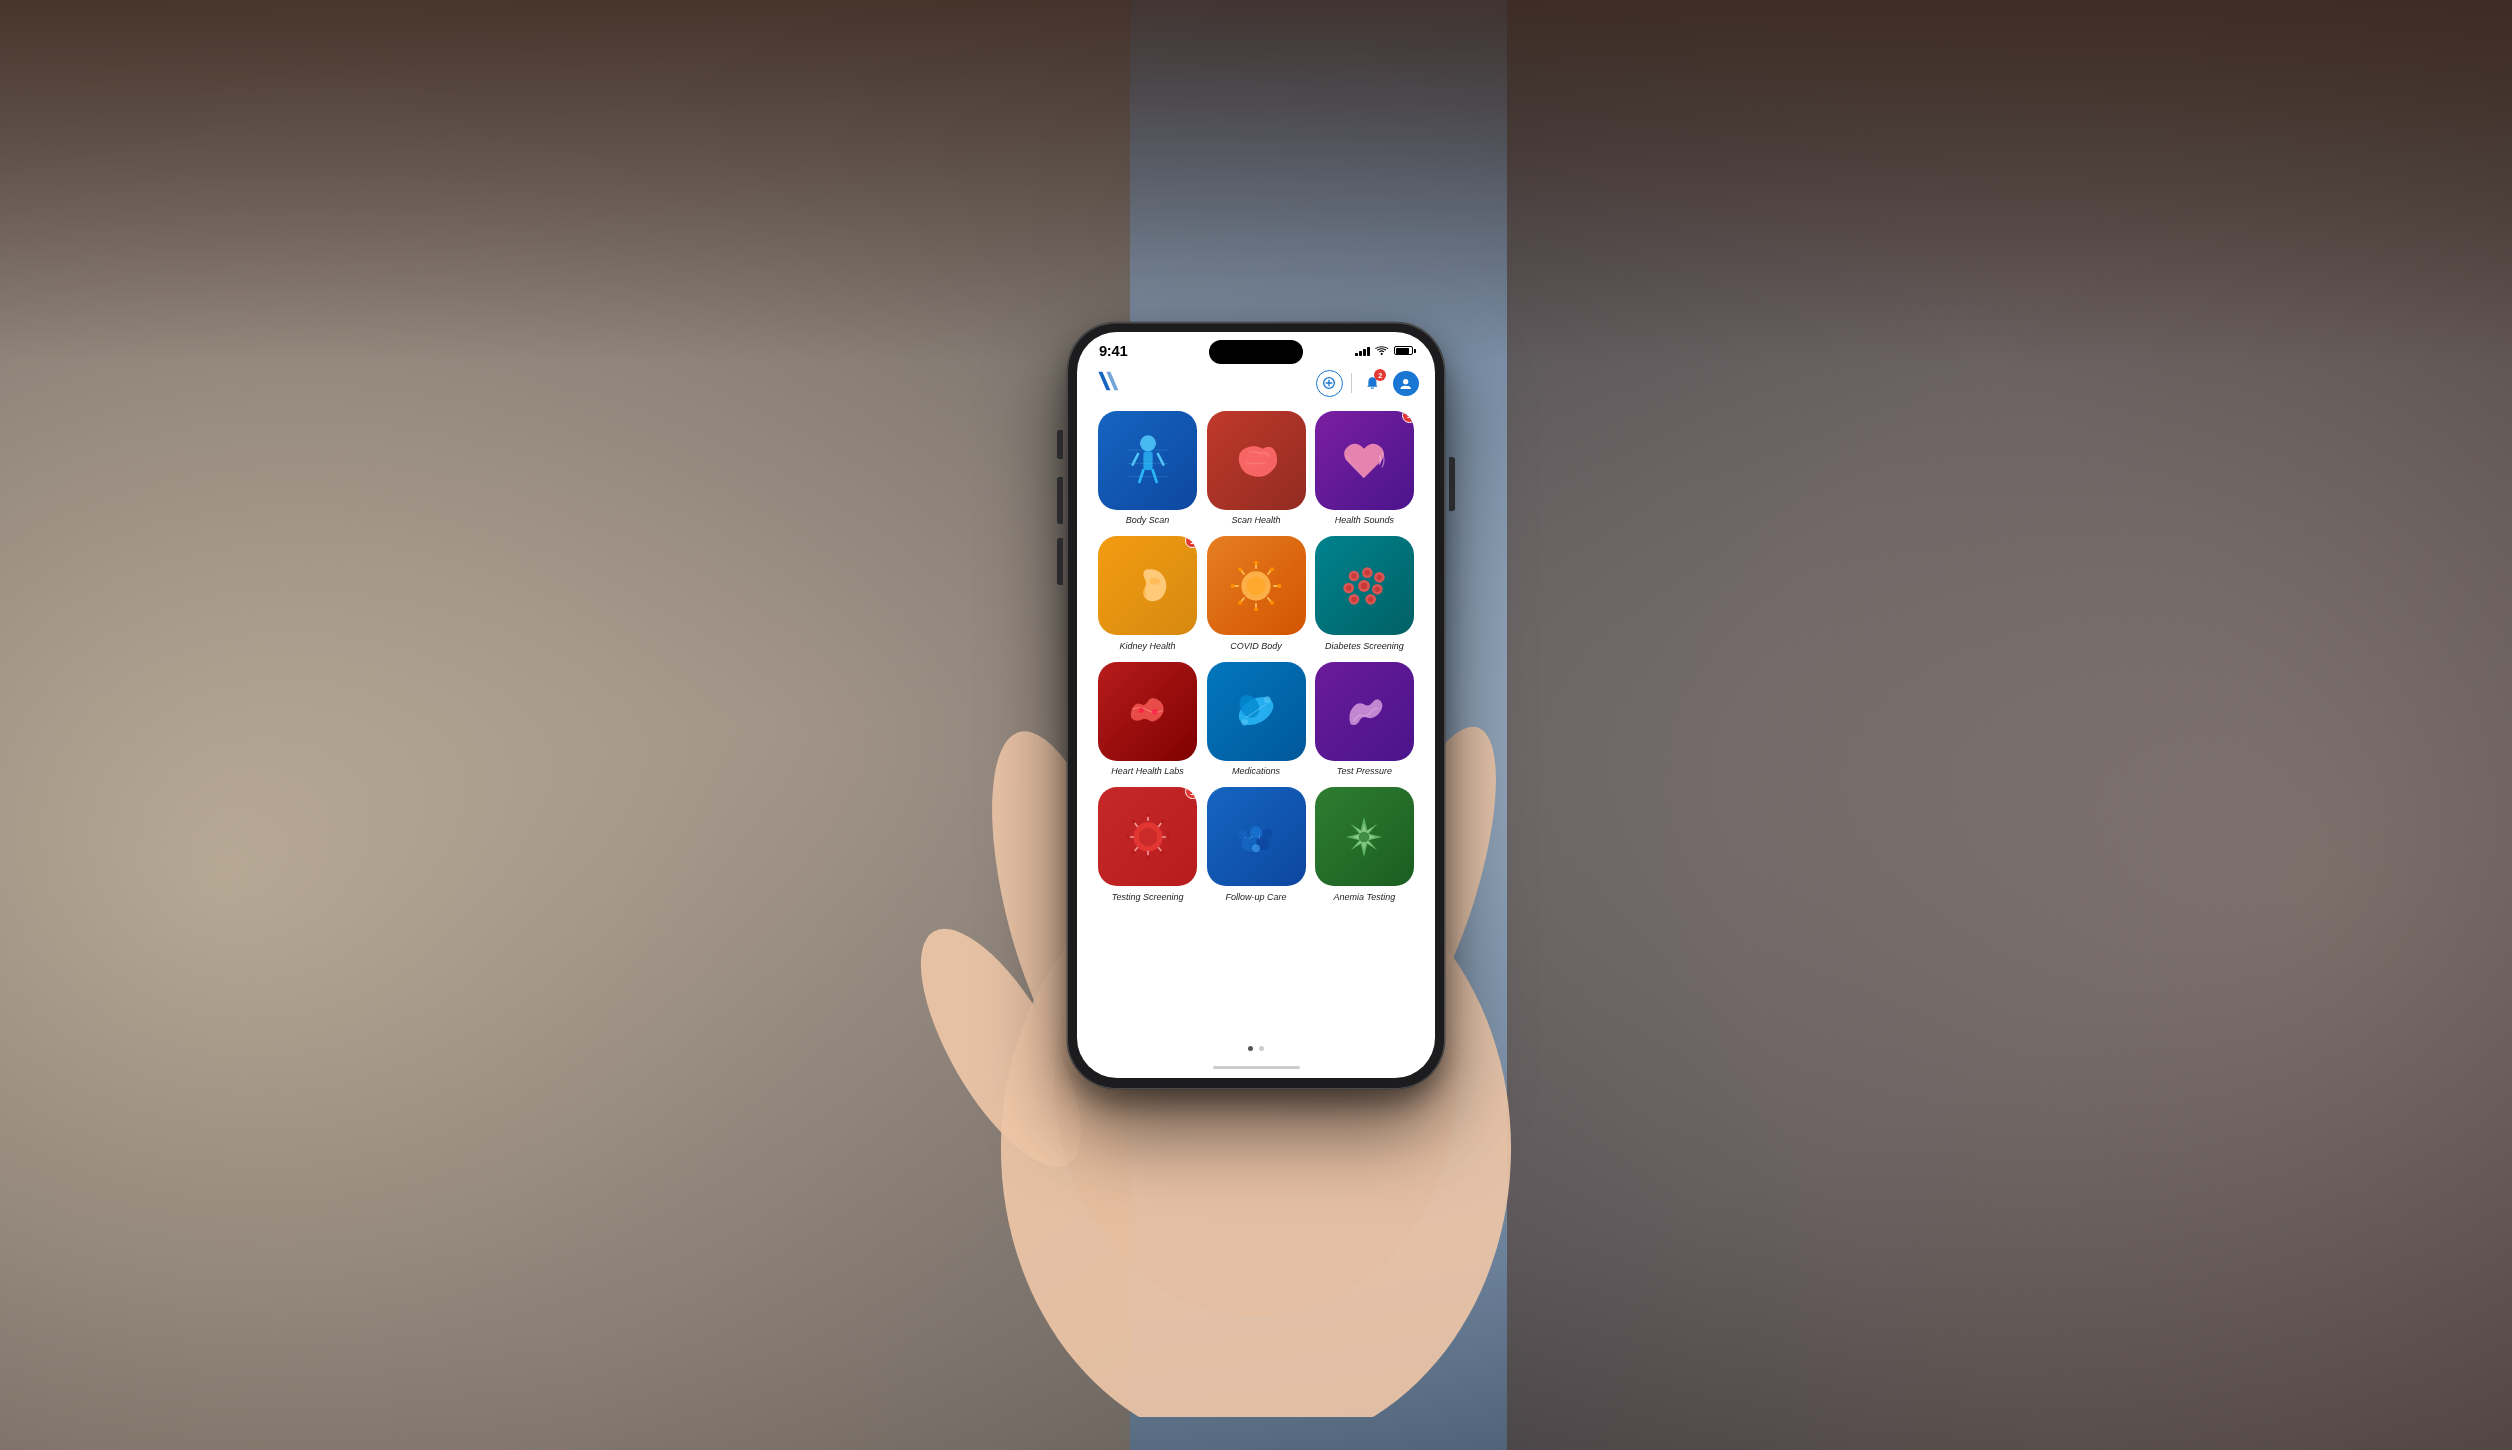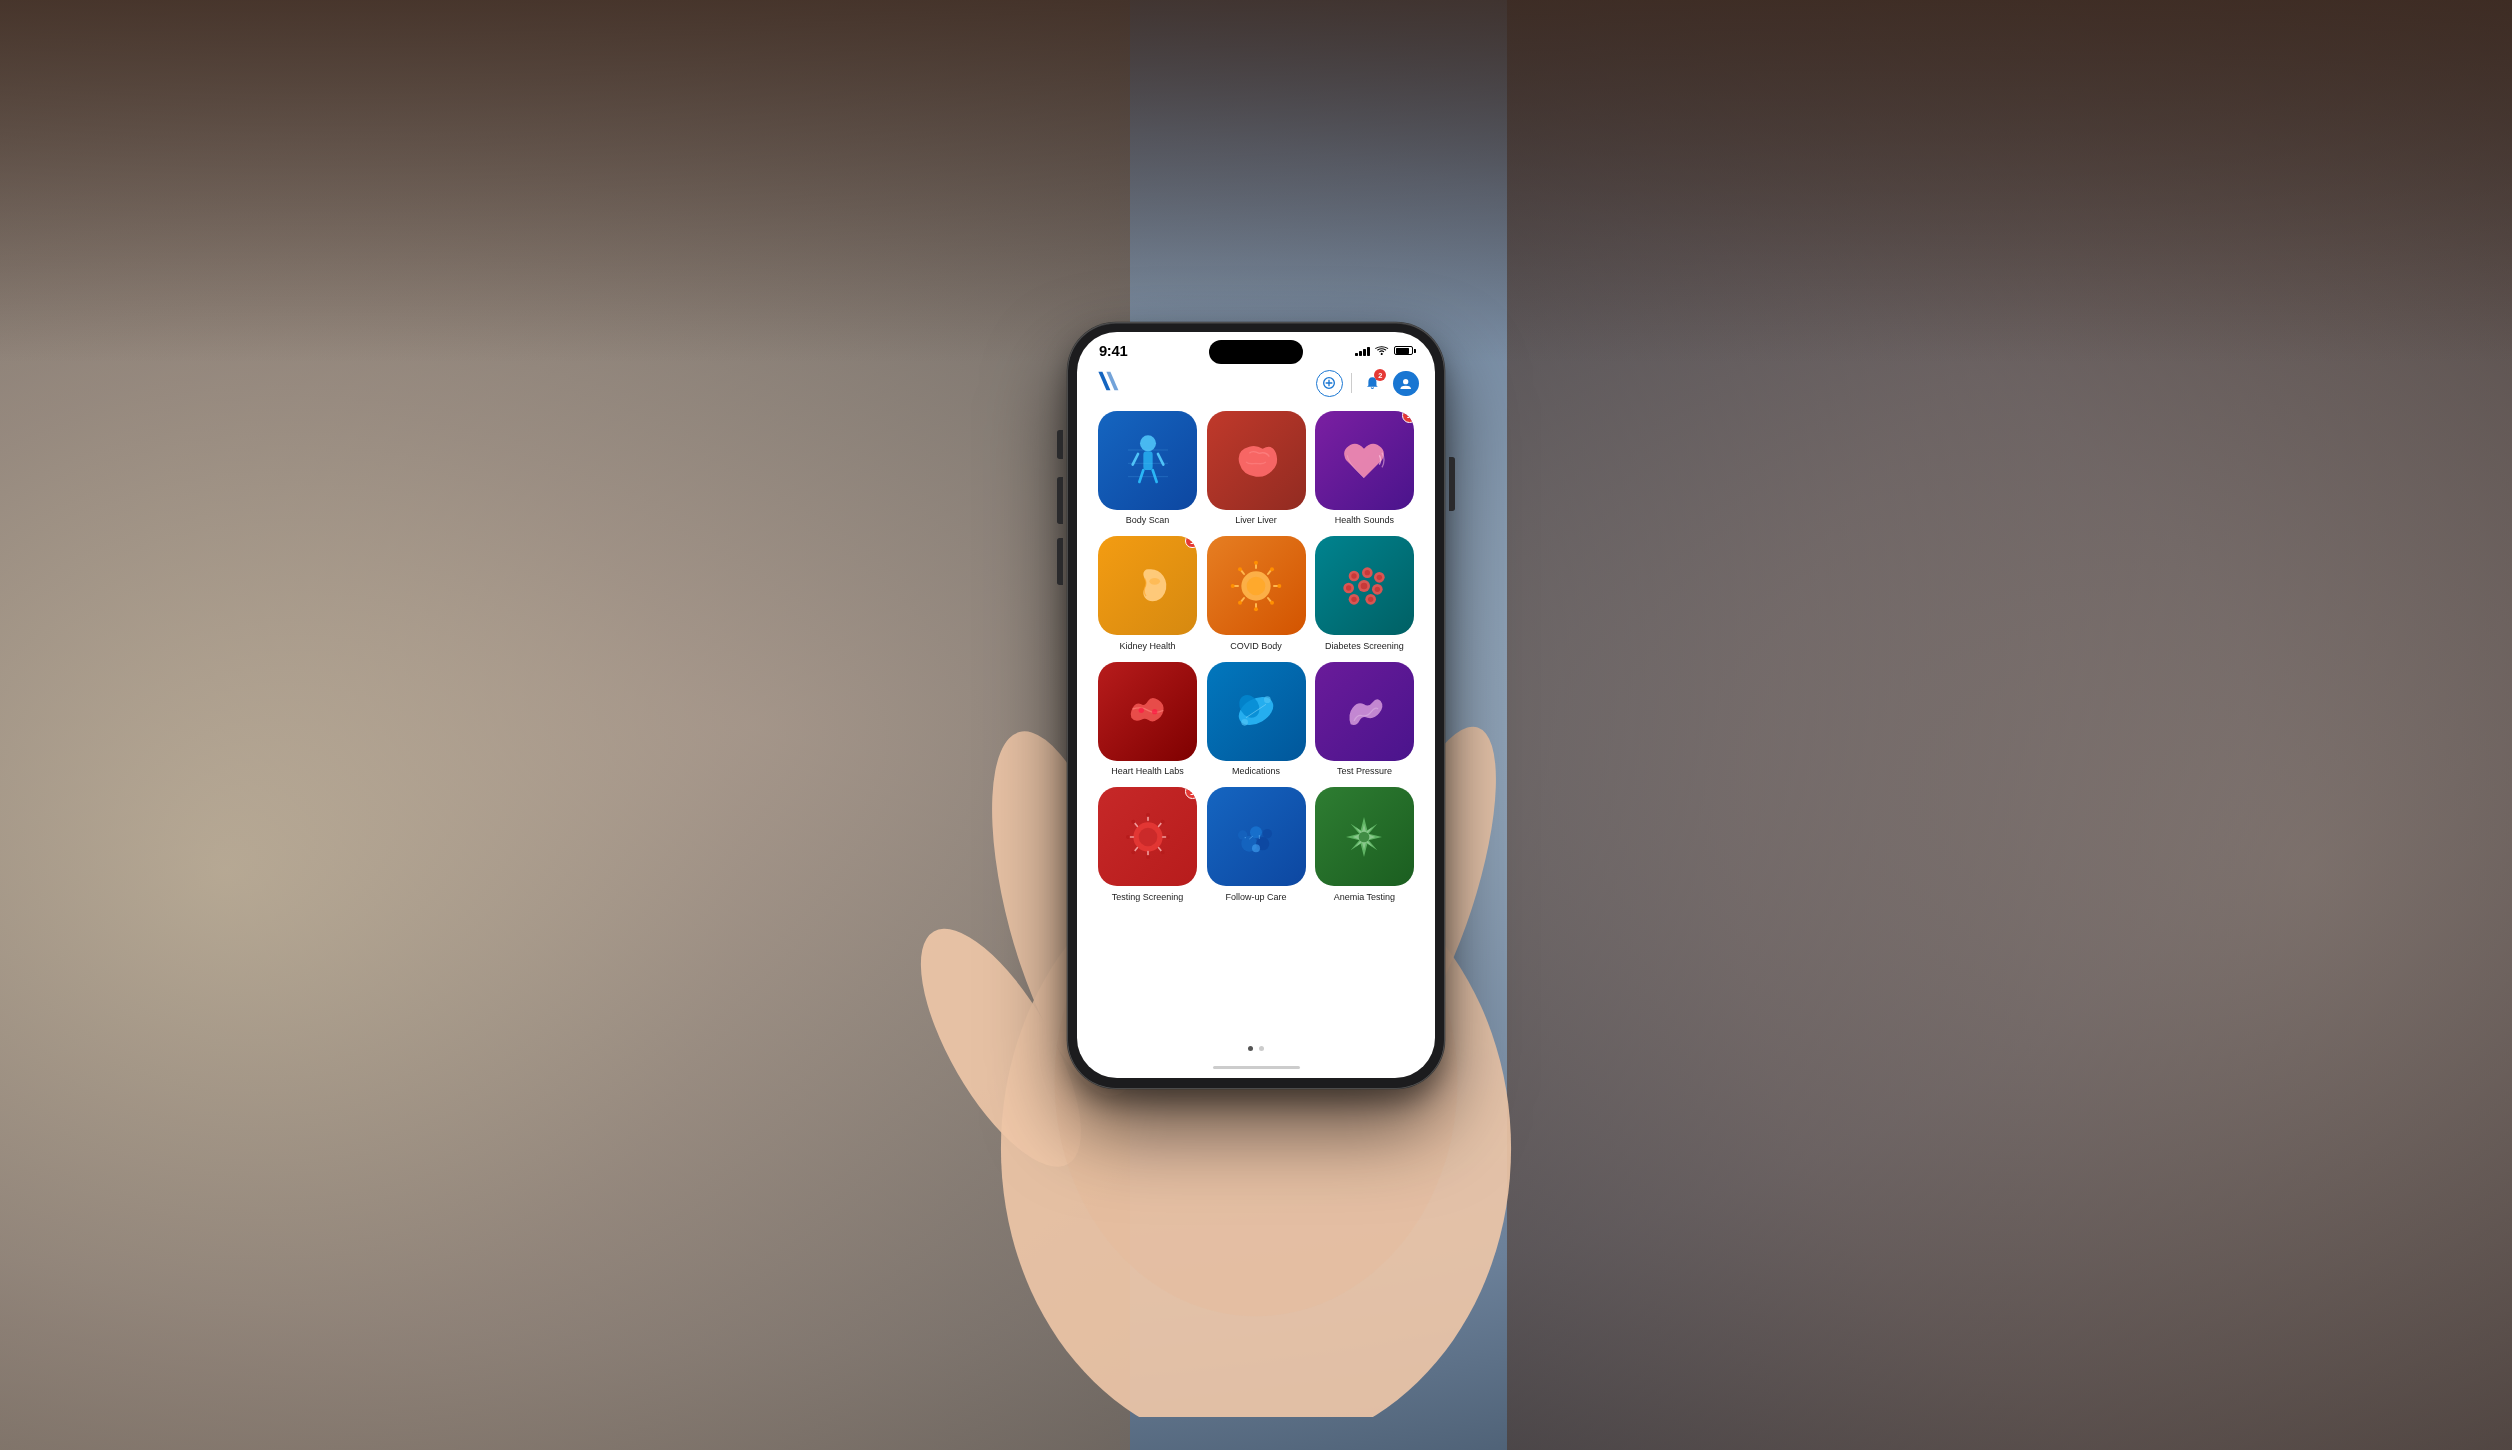--- a/index.html
+++ b/index.html
@@ -322,20 +322,21 @@
       border: 1.3px solid #fff;
       z-index: 2;
     }
 
     .grid-label {
       font-size: 9px;
       color: #222;
       text-align: center;
       line-height: 1.3;
       font-weight: 400;
+      font-style: italic;
     }
 
     
     .page-dots {
       display: flex;
       justify-content: center;
       gap: 5.4px;
       padding: 5.4px 0 10.7px;
       flex-shrink: 0;
     }
@@ -545,21 +546,21 @@
             <div class="grid-item">
               <div class="grid-icon-wrap">
                 <div class="grid-icon-bg icon-liver">
                   <svg class="icon-svg" viewBox="0 0 90 90" xmlns="http://www.w3.org/2000/svg">
                     <path d="M20 50 Q15 30 35 25 Q45 22 55 28 Q70 20 75 35 Q80 50 70 60 Q60 72 45 70 Q25 68 20 50 Z" fill="#ff6b6b" opacity="0.9"></path>
                     <path d="M35 35 Q40 30 50 35 Q60 32 65 40" stroke="#ff8a8a" stroke-width="2" fill="none" opacity="0.6"></path>
                     <path d="M30 48 Q35 52 45 50 Q55 52 60 48" stroke="#ff8a8a" stroke-width="2" fill="none" opacity="0.5"></path>
                   </svg>
                 </div>
               </div>
-              <span class="grid-label">Liver Liver</span>
+              <span class="grid-label">Scan Health</span>
             </div>
 
             <div class="grid-item">
               <div class="grid-icon-wrap">
                 <div class="grid-icon-bg icon-heart-sounds">
                   <svg class="icon-svg" viewBox="0 0 90 90" xmlns="http://www.w3.org/2000/svg">
                     <path d="M45 72 L18 45 Q10 30 25 22 Q35 17 45 28 Q55 17 65 22 Q80 30 72 45 Z" fill="#f48fb1" opacity="0.9"></path>
                     <path d="M45 72 L42 69 Q20 48 20 38" stroke="#f8bbd0" stroke-width="1.5" fill="none" opacity="0.4"></path>
 
                     <path d="M68 38 Q72 45 68 52" stroke="rgba(255,200,230,0.7)" stroke-width="2" fill="none"></path>

